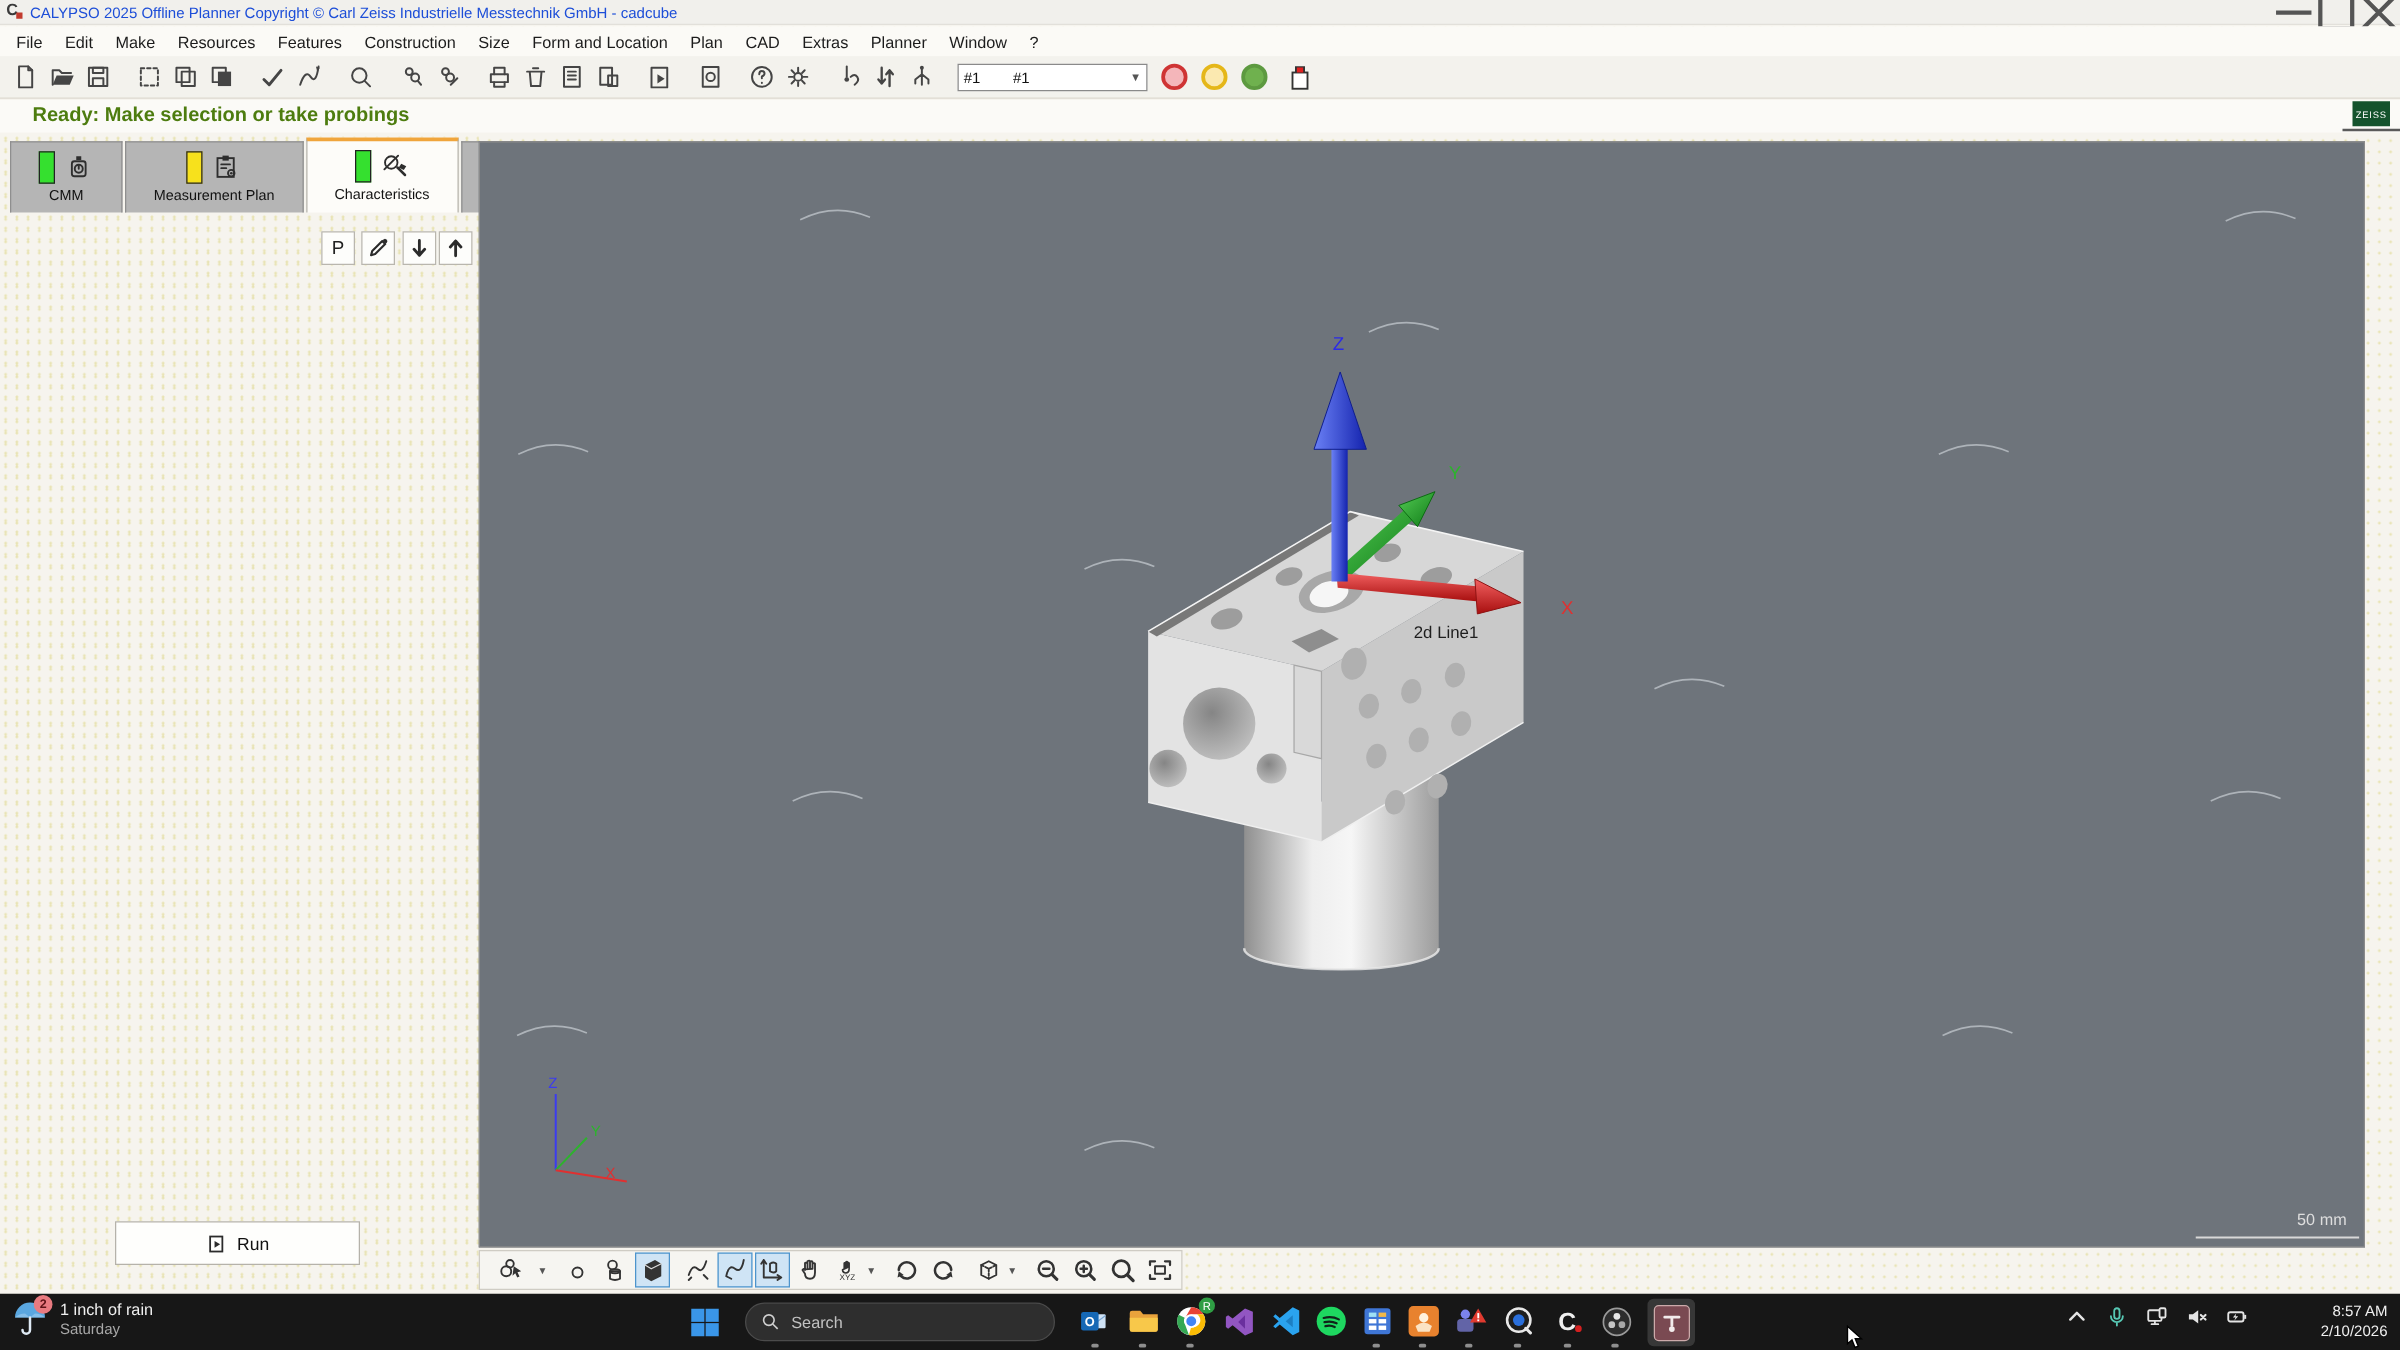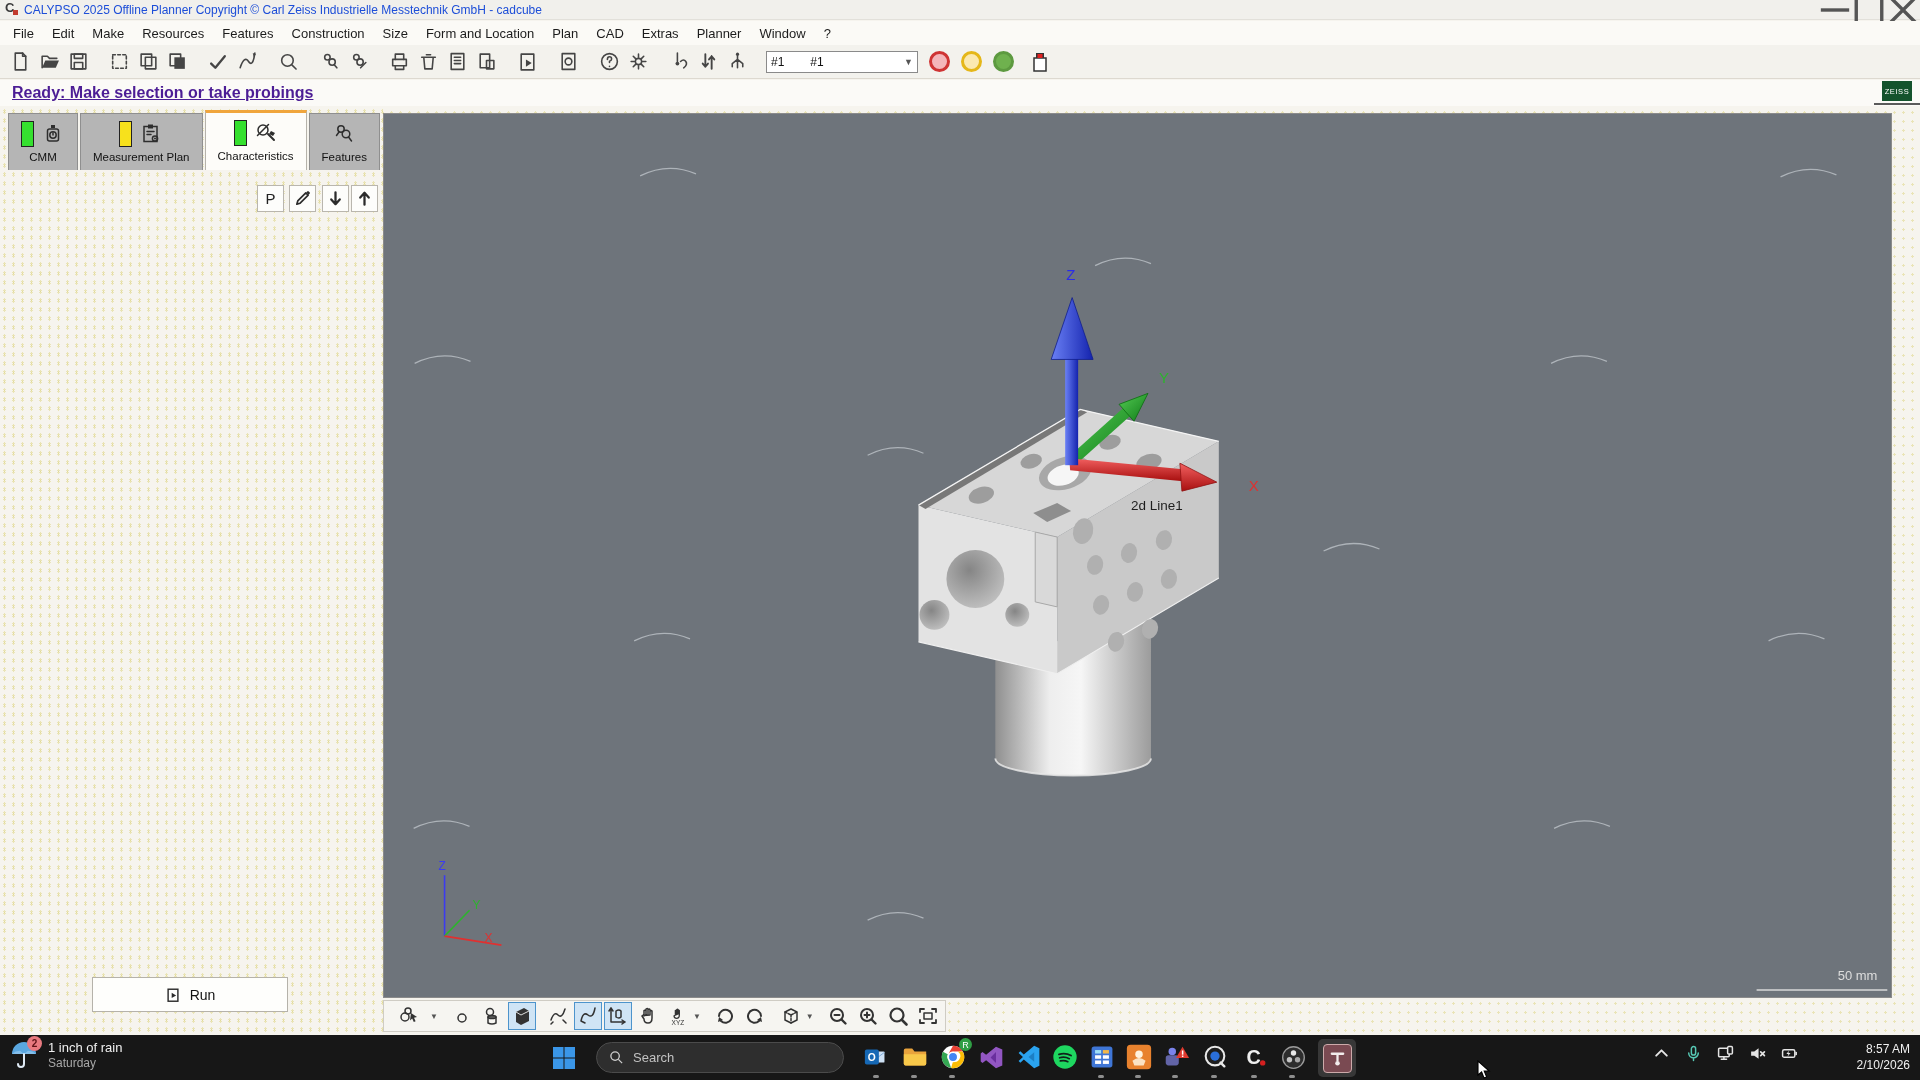--- a/index.html
+++ b/index.html
@@ -31,28 +31,28 @@
   #probe-select .v2 { margin-left:26px; }
   #probe-select .chev { margin-left:auto; color:#555; font-size:9px; }
   .light { width:21px; height:21px; border-radius:50%; margin-left:11px; }
   .light.red { background:#f4b6ba; border:3px solid #cf3434; }
   .light.yellow { background:#fbe9b0; border:3px solid #e5b719; }
   .light.green { background:#6fb14e; border:3px solid #5d9a40; }
   #probe-changer { margin-left:14px; width:24px; height:24px; position:relative; }
 
   
   #statusbar { position:absolute; left:0; top:80px; width:1920px; height:26px; background:#fbfaf7; display:flex; align-items:center; }
-  #status-msg { font-size:16px; font-weight:bold; color:#4c1d95; padding-left:12px;text-decoration:underline; }
+  #status-msg { font-size:16px; font-weight:bold; color:#4d7c0f; padding-left:26px; }
   #zeiss { position:absolute; right:8px; top:1px; width:30px; height:20px; background:#14532d; color:#fff; font-size:7.5px; font-weight:normal; letter-spacing:.6px; display:flex; align-items:center; justify-content:center; }
   #zeiss-line { position:absolute; right:0; top:23px; width:46px; height:2px; background:#5a5a5a; }
 
   
   #sidebar { position:absolute; left:0; top:106px; width:383px; height:929px; }
   #tabs { position:absolute; left:8px; top:4px; display:flex; align-items:flex-end; }
-  .tab { height:57px; background:#b5b5b5; border:1px solid #8f8f8f; border-bottom:none; margin-right:2px; display:flex; flex-direction:column; align-items:center; justify-content:flex-start; padding:6px 12px 2px; }
+  .tab { height:57px; background:#b5b5b5; border:1px solid #8f8f8f; border-bottom:none; margin-right:2px; display:flex; flex-direction:column; align-items:center; justify-content:flex-start; padding:6px 22px 2px; }
   .tab .icons { display:flex; align-items:center; gap:7px; height:28px; }
   .tab .bar { width:13px; height:26px; border:1px solid #222; }
   .tab .bar.green { background:#35e02f; }
   .tab .bar.yellow { background:#f7e11c; }
   .tab .lbl { font-size:11.5px; color:#111; margin-top:3px; white-space:nowrap; }
   .tab.active { background:#fdfcf9; border-color:#b5b2aa; border-top:3px solid #f0a53c; height:60px; }
   .tab svg { width:24px; height:24px; stroke:#2e2e2e; stroke-width:1.5; fill:none; stroke-linecap:round; }
   .tab svg .f { fill:#2e2e2e; stroke:none; }
 
   #side-tools { position:absolute; left:0; top:79px; width:383px; height:32px; }

